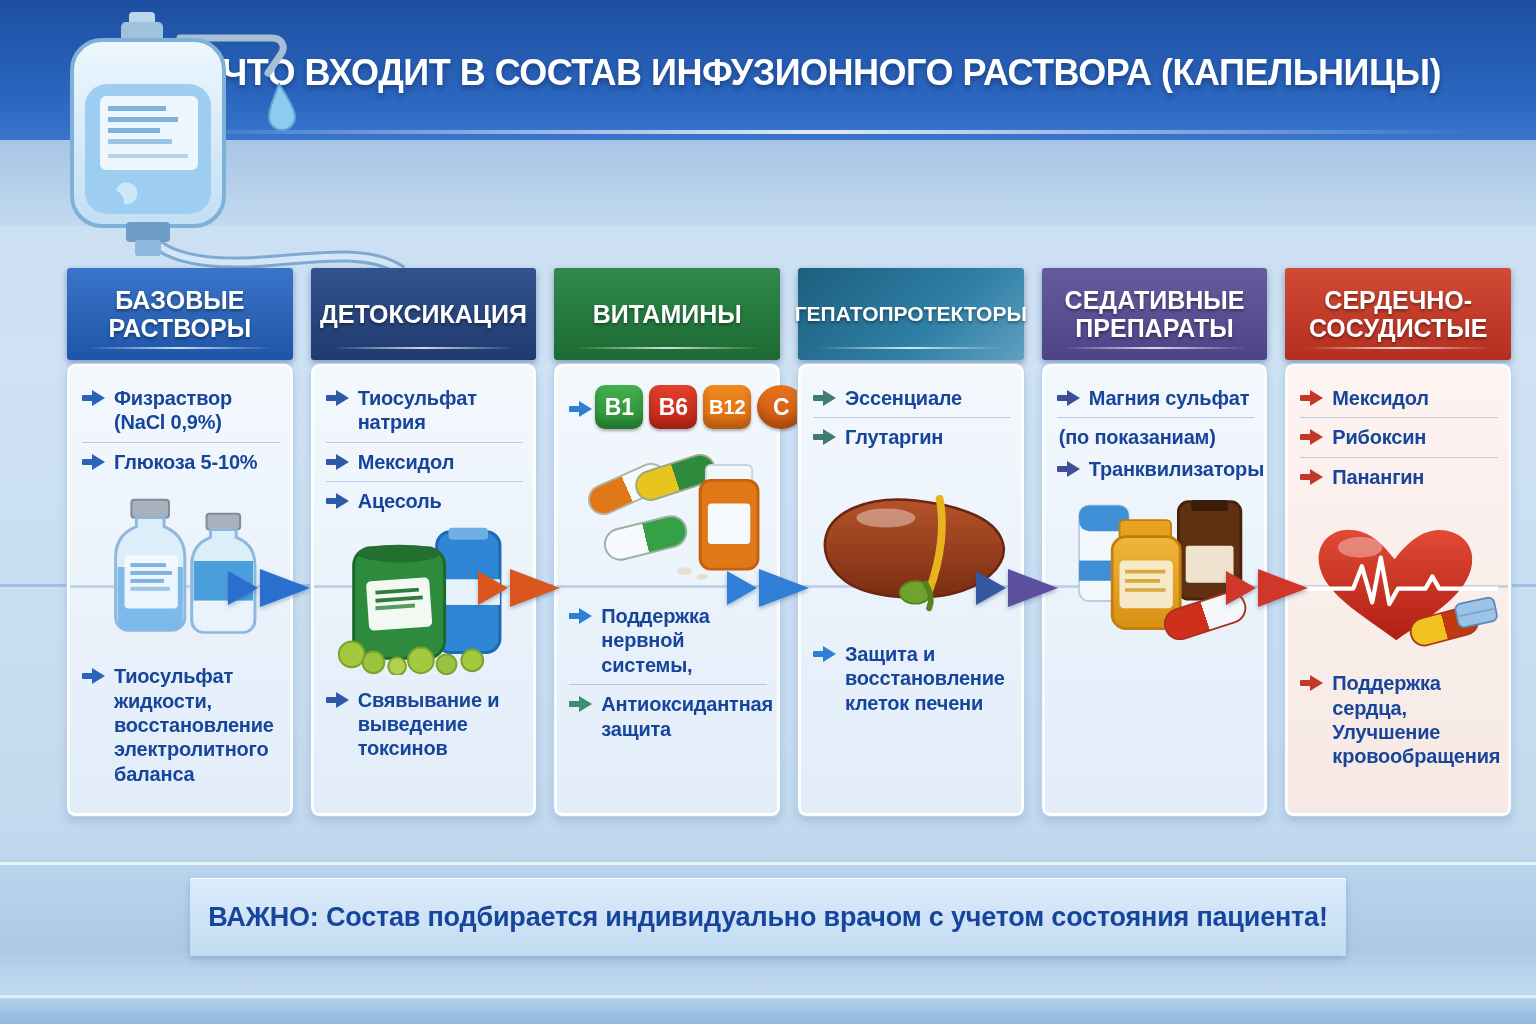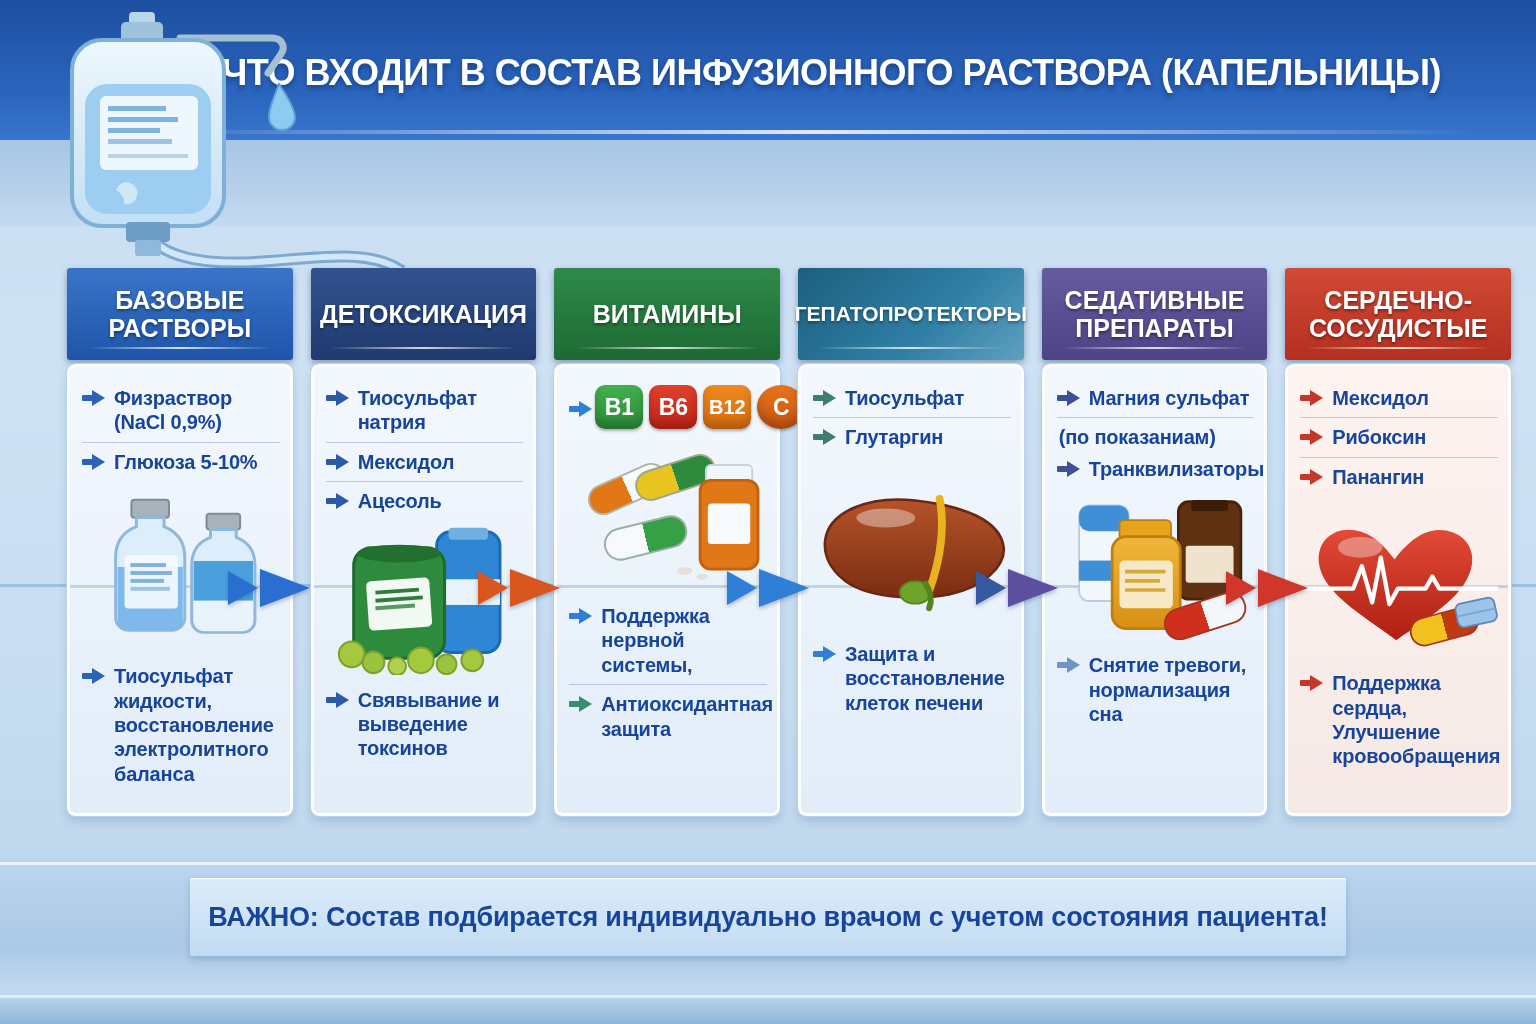--- a/index.html
+++ b/index.html
@@ -261,21 +261,21 @@
       </div>
     </div>
   </div>
 
   <div class="column c4">
     <div class="col-header">ГЕПАТОПРОТЕКТОРЫ</div>
     <div class="col-body">
       <div class="list">
         <div class="item">
             <span class="arrow-ic"></span>
-            <span>Тиосульфат</span>
+            <span>Эссенциале</span>
           </div>
         <div class="item">
             <span class="arrow-ic"></span>
             <span>Глутаргин</span>
           </div>
       </div>
       <div class="illus" style="height:168px">
         <svg width="228" height="158" viewBox="0 0 228 158">
           <defs>
             <linearGradient id="livGrad" x1="0" y1="0" x2="0" y2="1">
@@ -335,26 +335,20 @@
           <rect x="146" y="0" width="40" height="12" rx="3" fill="#3a1c08"></rect>
           <rect x="140" y="50" width="52" height="40" rx="3" fill="#efe3cd"></rect>
           <rect x="68" y="22" width="56" height="22" rx="5" fill="#e8a31c" stroke="#c07e10" stroke-width="2"></rect>
           <rect x="60" y="40" width="74" height="100" rx="15" fill="url(#ambGrad)" stroke="#c07e10" stroke-width="3"></rect>
           <rect x="68" y="66" width="58" height="52" rx="5" fill="#f6e9c8"></rect>
           <path d="M74,78 h44 M74,88 h38 M74,98 h44" stroke="#d8a93c" stroke-width="4"></path>
           <g transform="rotate(-18 160 126)">
               <rect x="116" y="110" width="90" height="33" rx="16" fill="url(#rwGrad)" stroke="#a8321e" stroke-width="2"></rect>
             </g>
         </svg>
-      </div>
-      <div class="list">
-        <div class="item">
-            <span class="arrow-ic lightblue"></span>
-            <span>Снятие тревоги, нормализация сна</span>
-          </div>
       </div>
     </div>
   </div>
 
   <div class="column c6">
     <div class="col-header">СЕРДЕЧНО-
 СОСУДИСТЫЕ</div>
     <div class="col-body">
       <div class="list">
         <div class="item">

